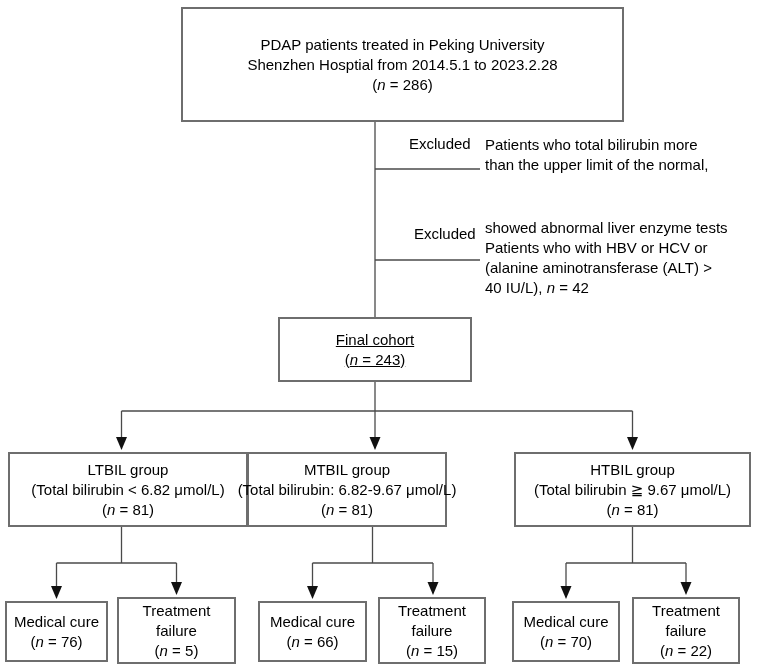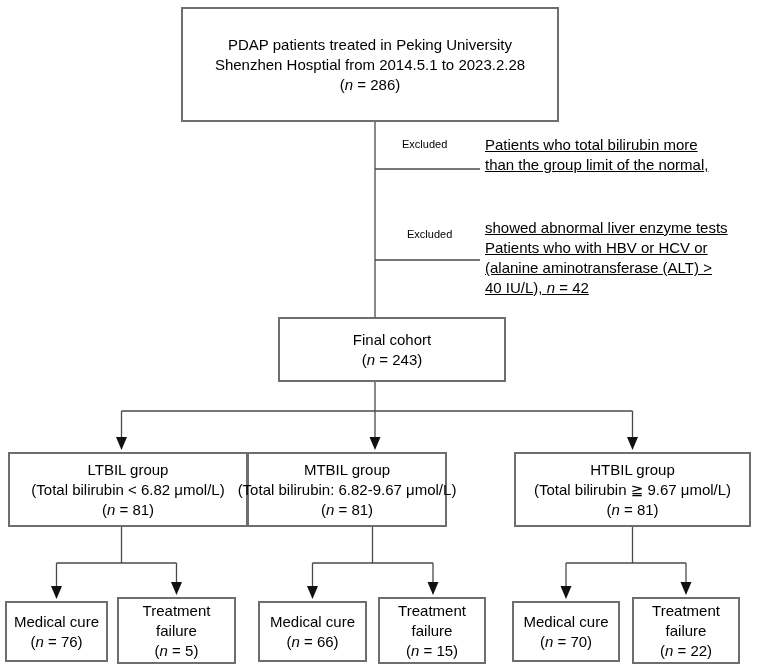--- a/index.html
+++ b/index.html
@@ -40,31 +40,32 @@
     align-items: center;
     text-align: center;
     font-size: 15px;
     line-height: 20px;
   }
   .box .line { white-space: nowrap; }
   .tf-label { max-width: 100px; line-height: 20px; }
   .it { font-style: italic; }
   .excluded-label {
     position: absolute;
-    font-size: 11px;
+    font-size: 15px;
     line-height: 14px;
     white-space: nowrap;
+    margin-left: 7px;
   }
   .excl-text {
     position: absolute;
     font-size: 15px;
     line-height: 20px;
     text-align: left;
   }
-  .excl-text .line { white-space: nowrap; text-decoration: underline; }
+  .excl-text .line { white-space: nowrap; }
 </style>
 </head>
 <body>
 
 <div class="canvas">
 
   <svg class="connectors" viewBox="0 0 759 671">
 
     <line x1="375" y1="122" x2="375" y2="318"></line>
 
@@ -108,41 +109,41 @@
     <g>
       <line x1="632.5" y1="527" x2="632.5" y2="563"></line>
       <line x1="566" y1="563" x2="686" y2="563"></line>
       <line x1="566" y1="563" x2="566" y2="587"></line>
       <polygon points="560.5,586 571.5,586 566,599"></polygon>
       <line x1="686" y1="563" x2="686" y2="583"></line>
       <polygon points="680.5,582 691.5,582 686,595"></polygon>
     </g>
   </svg>
 
-  <div class="box" style="left:181px; top:7px; width:378px; height:115px;">
+  <div class="box" style="left:181px; top:7px; width:443px; height:115px;">
     <div class="line">PDAP patients treated in Peking University</div>
     <div class="line">Shenzhen Hosptial from 2014.5.1 to 2023.2.28</div>
     <div class="line"><span>(</span><span class="it">n</span><span> = 286)</span></div>
   </div>
 
   <div class="excluded-label" style="left:402px; top:137px;">Excluded</div>
   <div class="excl-text" style="left:485px; top:135px; width:272px;">
     <div class="line">Patients who total bilirubin more</div>
-    <div class="line">than the group limit of the normal,</div>
+    <div class="line">than the upper limit of the normal,</div>
   </div>
 
   <div class="excluded-label" style="left:407px; top:227px;">Excluded</div>
   <div class="excl-text" style="left:485px; top:218px; width:272px;">
     <div class="line">showed abnormal liver enzyme tests</div>
     <div class="line">Patients who with HBV or HCV or</div>
     <div class="line">(alanine aminotransferase (ALT) &gt;</div>
     <div class="line"><span>40 IU/L), </span><span class="it">n</span><span> = 42</span></div>
   </div>
 
-  <div class="box" style="left:278px; top:317px; width:228px; height:65px;">
+  <div class="box" style="left:278px; top:317px; width:194px; height:65px;text-decoration:underline;">
     <div class="line">Final cohort</div>
     <div class="line"><span>(</span><span class="it">n</span><span> = 243)</span></div>
   </div>
 
   <div class="box" style="left:8px; top:452px; width:240px; height:75px;">
     <div class="line">LTBIL group</div>
     <div class="line">(Total bilirubin &lt; 6.82 μmol/L)</div>
     <div class="line"><span>(</span><span class="it">n</span><span> = 81)</span></div>
   </div>
 

